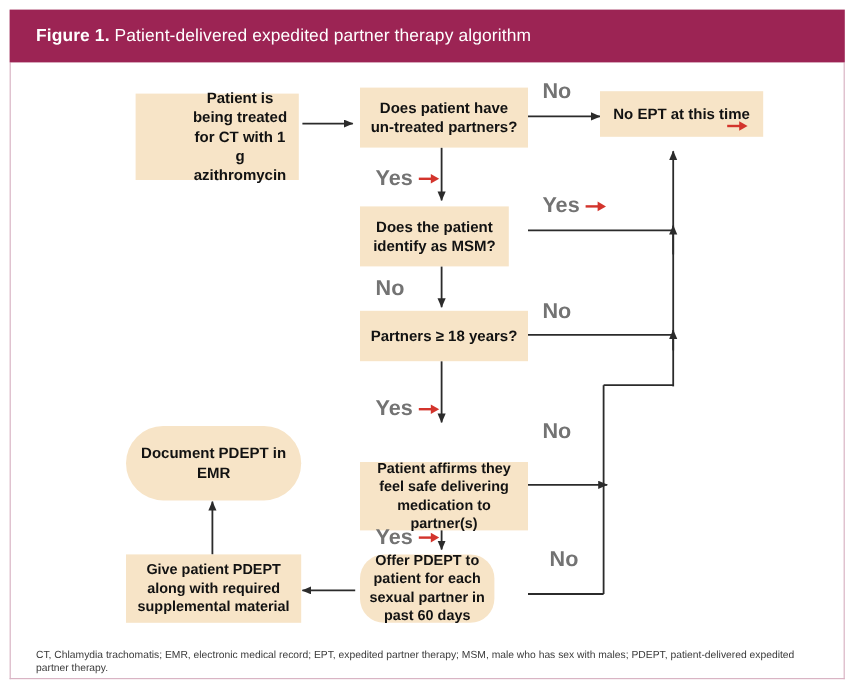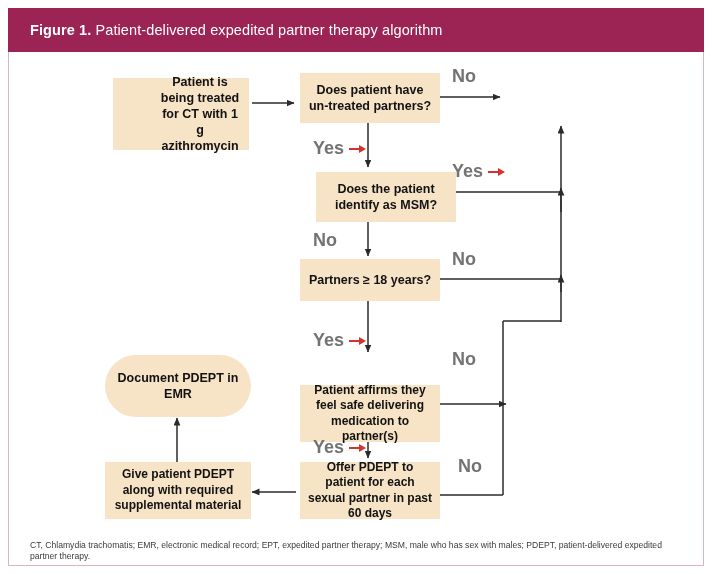--- a/index.html
+++ b/index.html
@@ -186,28 +186,32 @@
       <line x1="296" y1="492" x2="252" y2="492" marker-end="url(#ah)"></line>
 
       <line x1="177" y1="462" x2="177" y2="418" marker-end="url(#ah)"></line>
     </g>
   </svg>
 
   <div class="node" style="left:113px; top:78px; width:136px; height:72px;padding-left:44px;">Patient is being treated for CT with 1 g azithromycin</div>
 
   <div class="node" style="left:300px; top:73px; width:140px; height:50px;">Does patient have un-treated partners?</div>
 
-
-  <div class="node" style="left:316px; top:172px; width:140px; height:50px;">Does the patient identify as MSM?</div>
+  <div class="node" style="left:500px; top:76px; width:136px; height:38px;">
+    <span>No EPT at this time</span>
+    <span class="redarrow inbox-redarrow"></span>
+  </div>
+
+  <div class="node" style="left:300px; top:172px; width:124px; height:50px;">Does the patient identify as MSM?</div>
 
   <div class="node" style="left:300px; top:259px; width:140px; height:42px;">Partners ≥ 18 years?</div>
 
   <div class="node small" style="left:300px; top:356px; width:140px; height:57px;margin-top:29px;">Patient affirms they feel safe delivering medication to partner(s)</div>
 
-  <div class="node small" style="left:300px; top:462px; width:140px; height:57px;">Offer PDEPT to patient for each sexual partner in past 60 days</div>
+  <div class="node small" style="left:300px; top:462px; width:112px; height:57px;border-radius:20px;">Offer PDEPT to patient for each sexual partner in past 60 days</div>
 
   <div class="node small" style="left:105px; top:462px; width:146px; height:57px;">Give patient PDEPT along with required supplemental material</div>
 
   <div class="node" style="left:105px; top:355px; width:146px; height:62px;border-radius:31px;">Document PDEPT in EMR</div>
 
   <div class="edge-label" style="left:452px; top:66px;">
     <span>No</span>
   </div>
 
   <div class="edge-label" style="left:313px; top:138px;">

